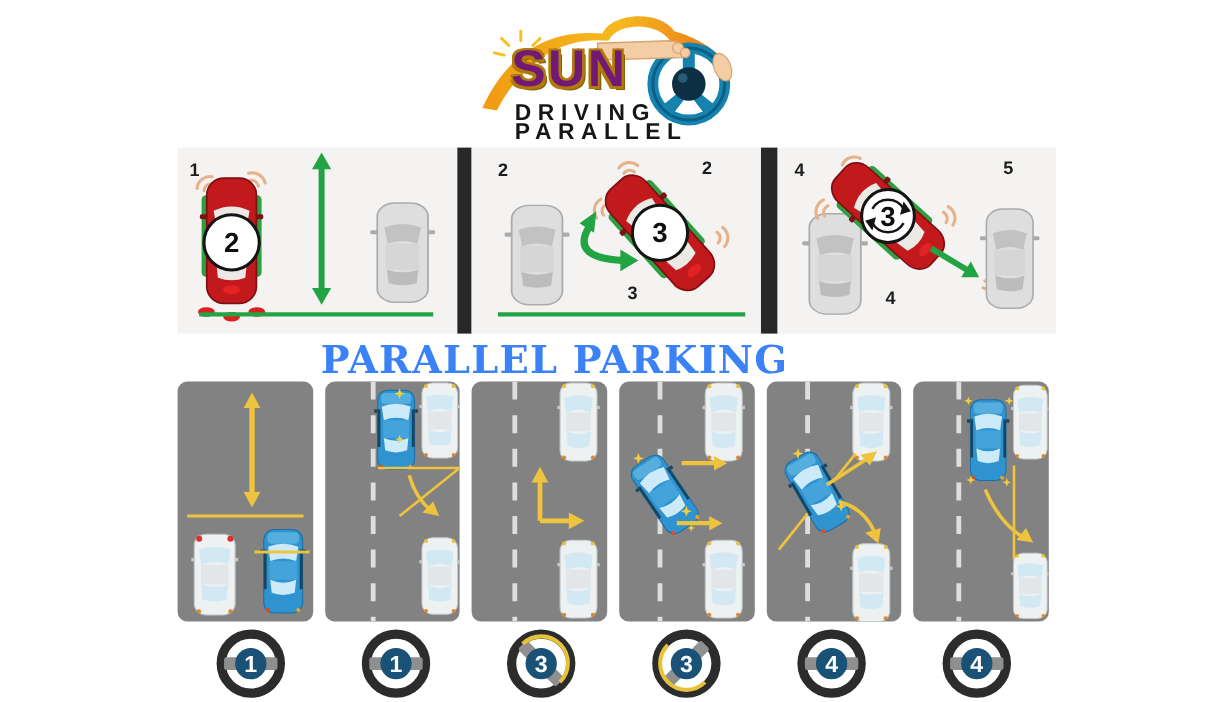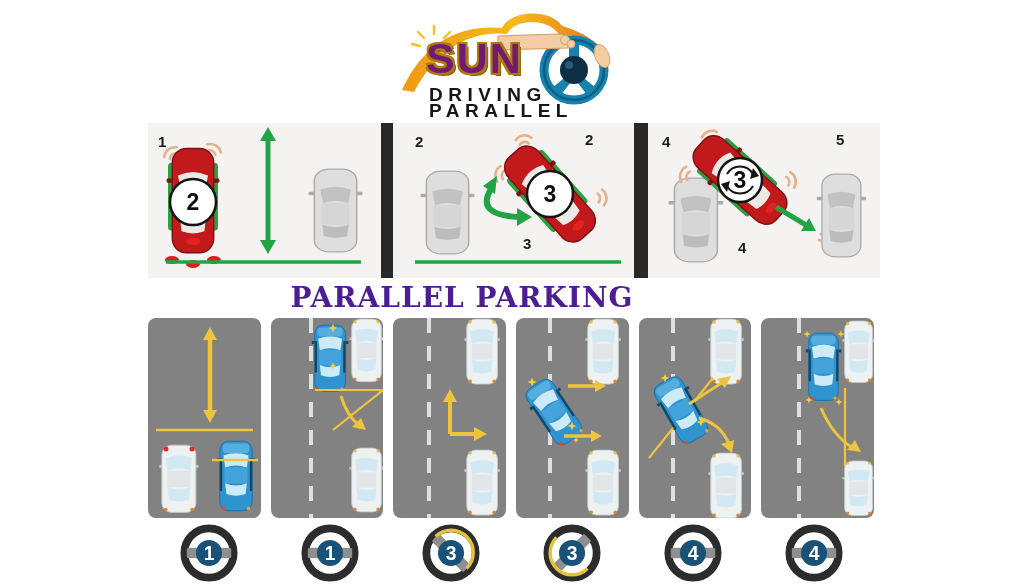--- a/index.html
+++ b/index.html
@@ -9,22 +9,22 @@
   .logo{position:absolute;left:398px;top:4px;width:240px;height:118px;}
   .logo svg{position:absolute;left:0;top:0;}
   .logo-brand{position:absolute;left:28px;top:30px;font-size:43px;font-weight:900;
       color:#701a75;letter-spacing:2px;
       text-shadow:-2px -2px 0 #b07909, 2px -2px 0 #b07909, -2px 2px 0 #b07909, 2px 2px 0 #b07909, 3px 3px 0 #8a5f06;}
   .logo-line{position:absolute;left:31px;font-size:19px;font-weight:700;color:#161616;letter-spacing:5.5px;}
   .logo-line1{top:80px;}
   .logo-line2{top:96px;}
   
   .title{position:absolute;left:0;top:281px;width:924px;text-align:center;
-      font-family:"DejaVu Serif","Liberation Serif",serif;font-size:28px;font-weight:700;
-      color:#4c1d95;letter-spacing:1px;}
+      font-family:"DejaVu Serif","Liberation Serif",serif;font-size:32px;font-weight:700;
+      color:#3b82f6;letter-spacing:1px;}
   
   .toprow{position:absolute;left:148px;top:123px;width:732px;height:155px;display:flex;}
   .steppanel{position:relative;background:#f4f3f1;height:155px;}
   .steppanel svg{display:block;}
   .sep{background:#282828;height:155px;}
   .plbl{font:700 15px "Liberation Sans",sans-serif;fill:#1c1c1c;}
   .pbdg{font:700 23px "Liberation Sans",sans-serif;fill:#0e0e0e;text-anchor:middle;}
   
   .roadrow{position:absolute;left:148px;top:318px;width:726px;height:200px;display:flex;gap:10px;}
   .road{position:relative;flex:1;background:#828282;border-radius:8px;overflow:hidden;}

